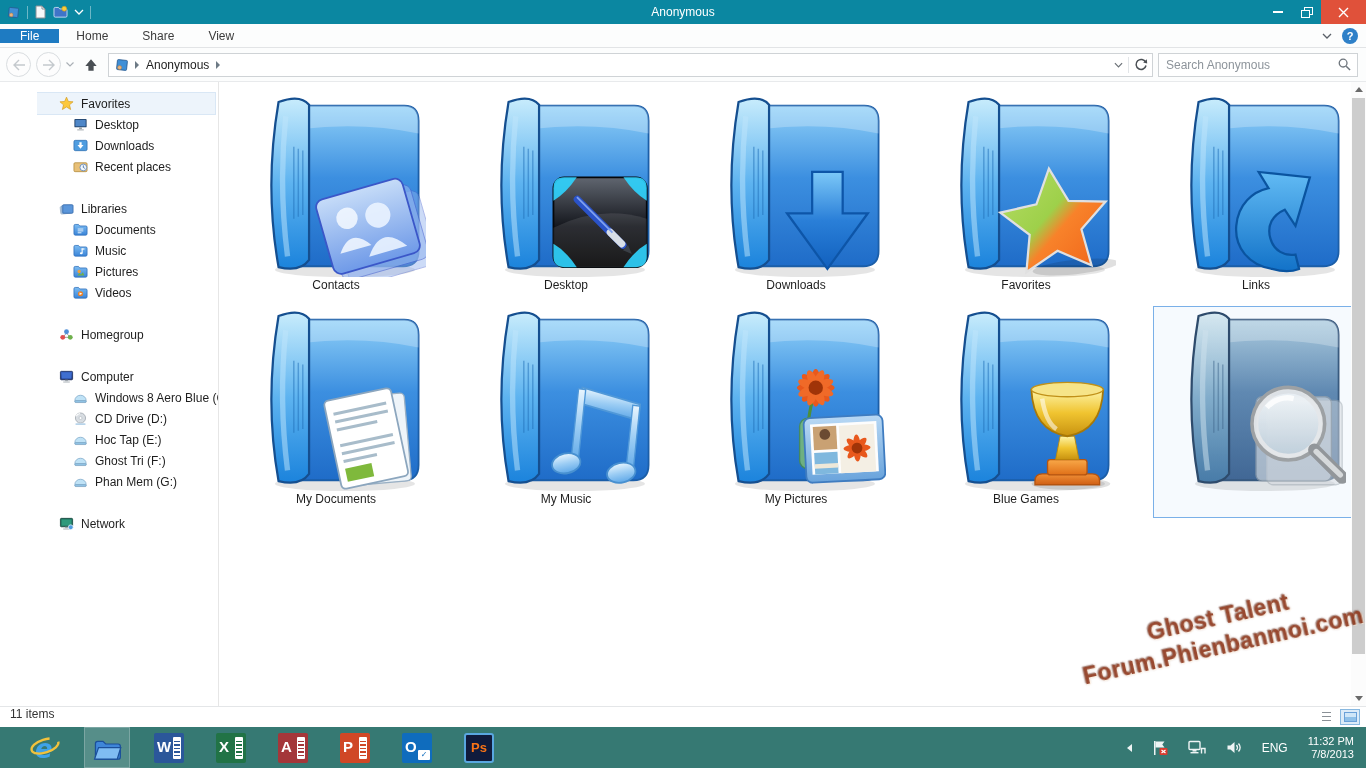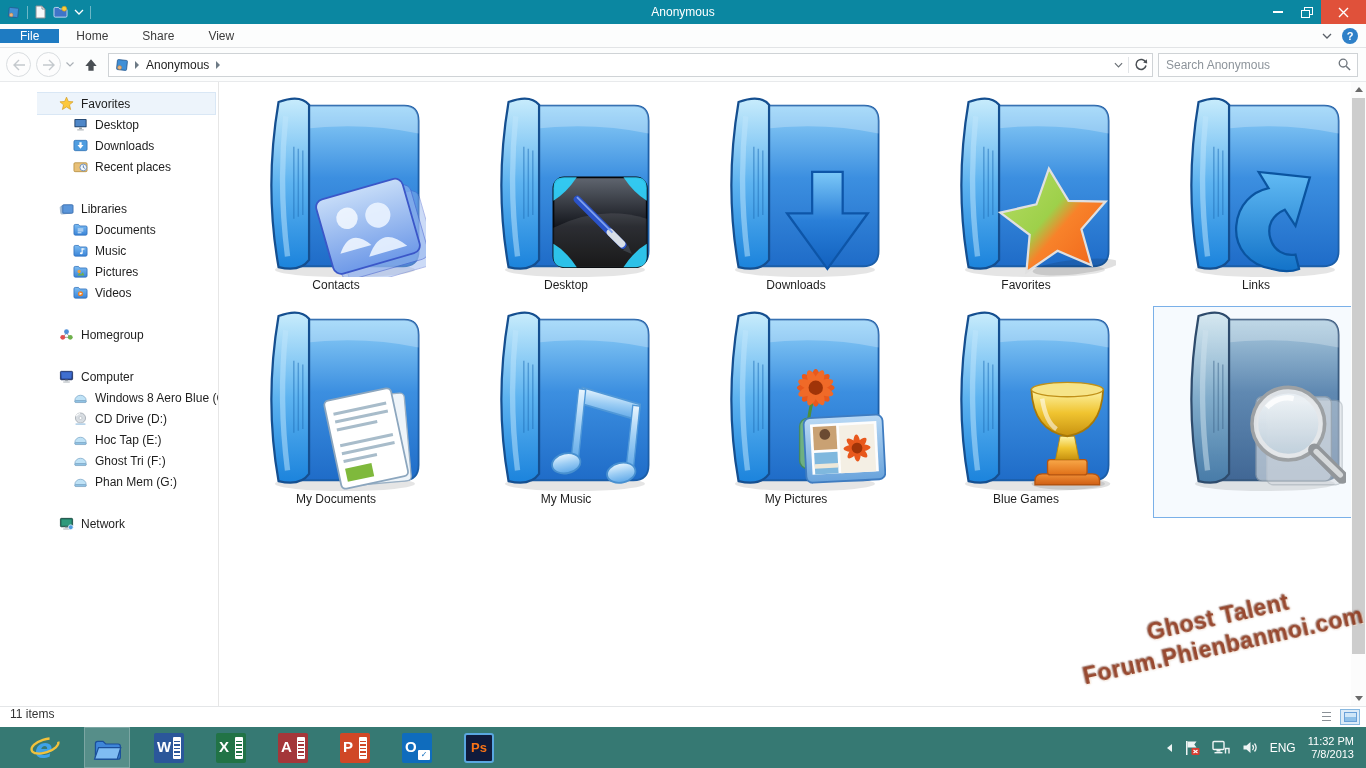--- a/index.html
+++ b/index.html
@@ -78,21 +78,21 @@
   .task-btn { width:46px; height:41px; display:flex; align-items:center; justify-content:center; margin-right:16px; flex:none; }
   .task-btn.active { background:rgba(255,255,255,.16); box-shadow:inset 0 0 0 1px rgba(255,255,255,.22); }
   .tile { width:30px; height:30px; border-radius:2px; position:relative; }
   .tile .tl { position:absolute; left:3px; top:6px; color:#fff; font-weight:bold; font-size:15px; line-height:1; }
   .tile .pg { position:absolute; right:3px; top:4px; width:8px; height:22px; background:#fff; border-radius:1px; }
   .tile .pg::before { content:""; position:absolute; left:1px; right:1px; top:2px; bottom:2px; background:repeating-linear-gradient(to bottom,transparent 0 2px,var(--c) 2px 3.4px); }
   .tile.outlook .env { position:absolute; right:2px; bottom:3px; width:12px; height:10px; background:#fff; border-radius:1px; display:flex; align-items:center; justify-content:center; font-size:8px; font-weight:bold; color:#0f6cbd; }
   .tile.ps { background:#101b3c; border:2px solid #59a7e0; border-radius:3px; display:flex; align-items:center; justify-content:center; }
   .tile.ps .tl { position:static; color:#f97316; font-size:13px; }
 
-  .tray { margin-left:auto; display:flex; align-items:center; gap:12px; padding-right:12px; color:#fff; }
+  .tray { margin-left:auto; display:flex; align-items:center; gap:20px; padding-right:12px; color:#fff; }
   .tray-arrow { width:0; height:0; border-top:4px solid transparent; border-bottom:4px solid transparent; border-right:5px solid #eef4f4; }
   .lang { font-size:12px; color:#fff; }
   .clock { font-size:11px; color:#fff; text-align:right; line-height:13px; }
 </style>
 </head>
 <body>
 
 <svg width="0" height="0" style="position:absolute">
   <defs>
     <linearGradient id="gBody" x1="0" y1="0" x2="0" y2="1">

